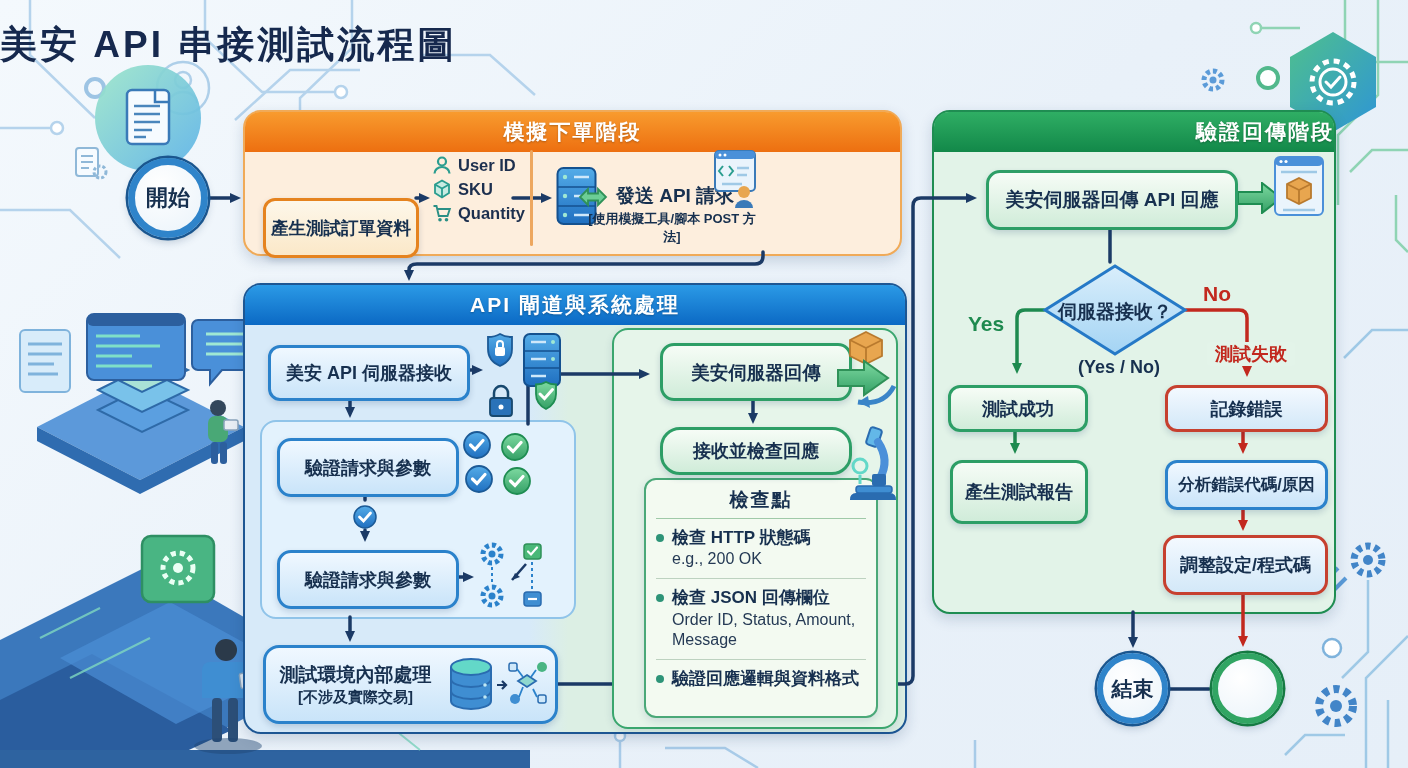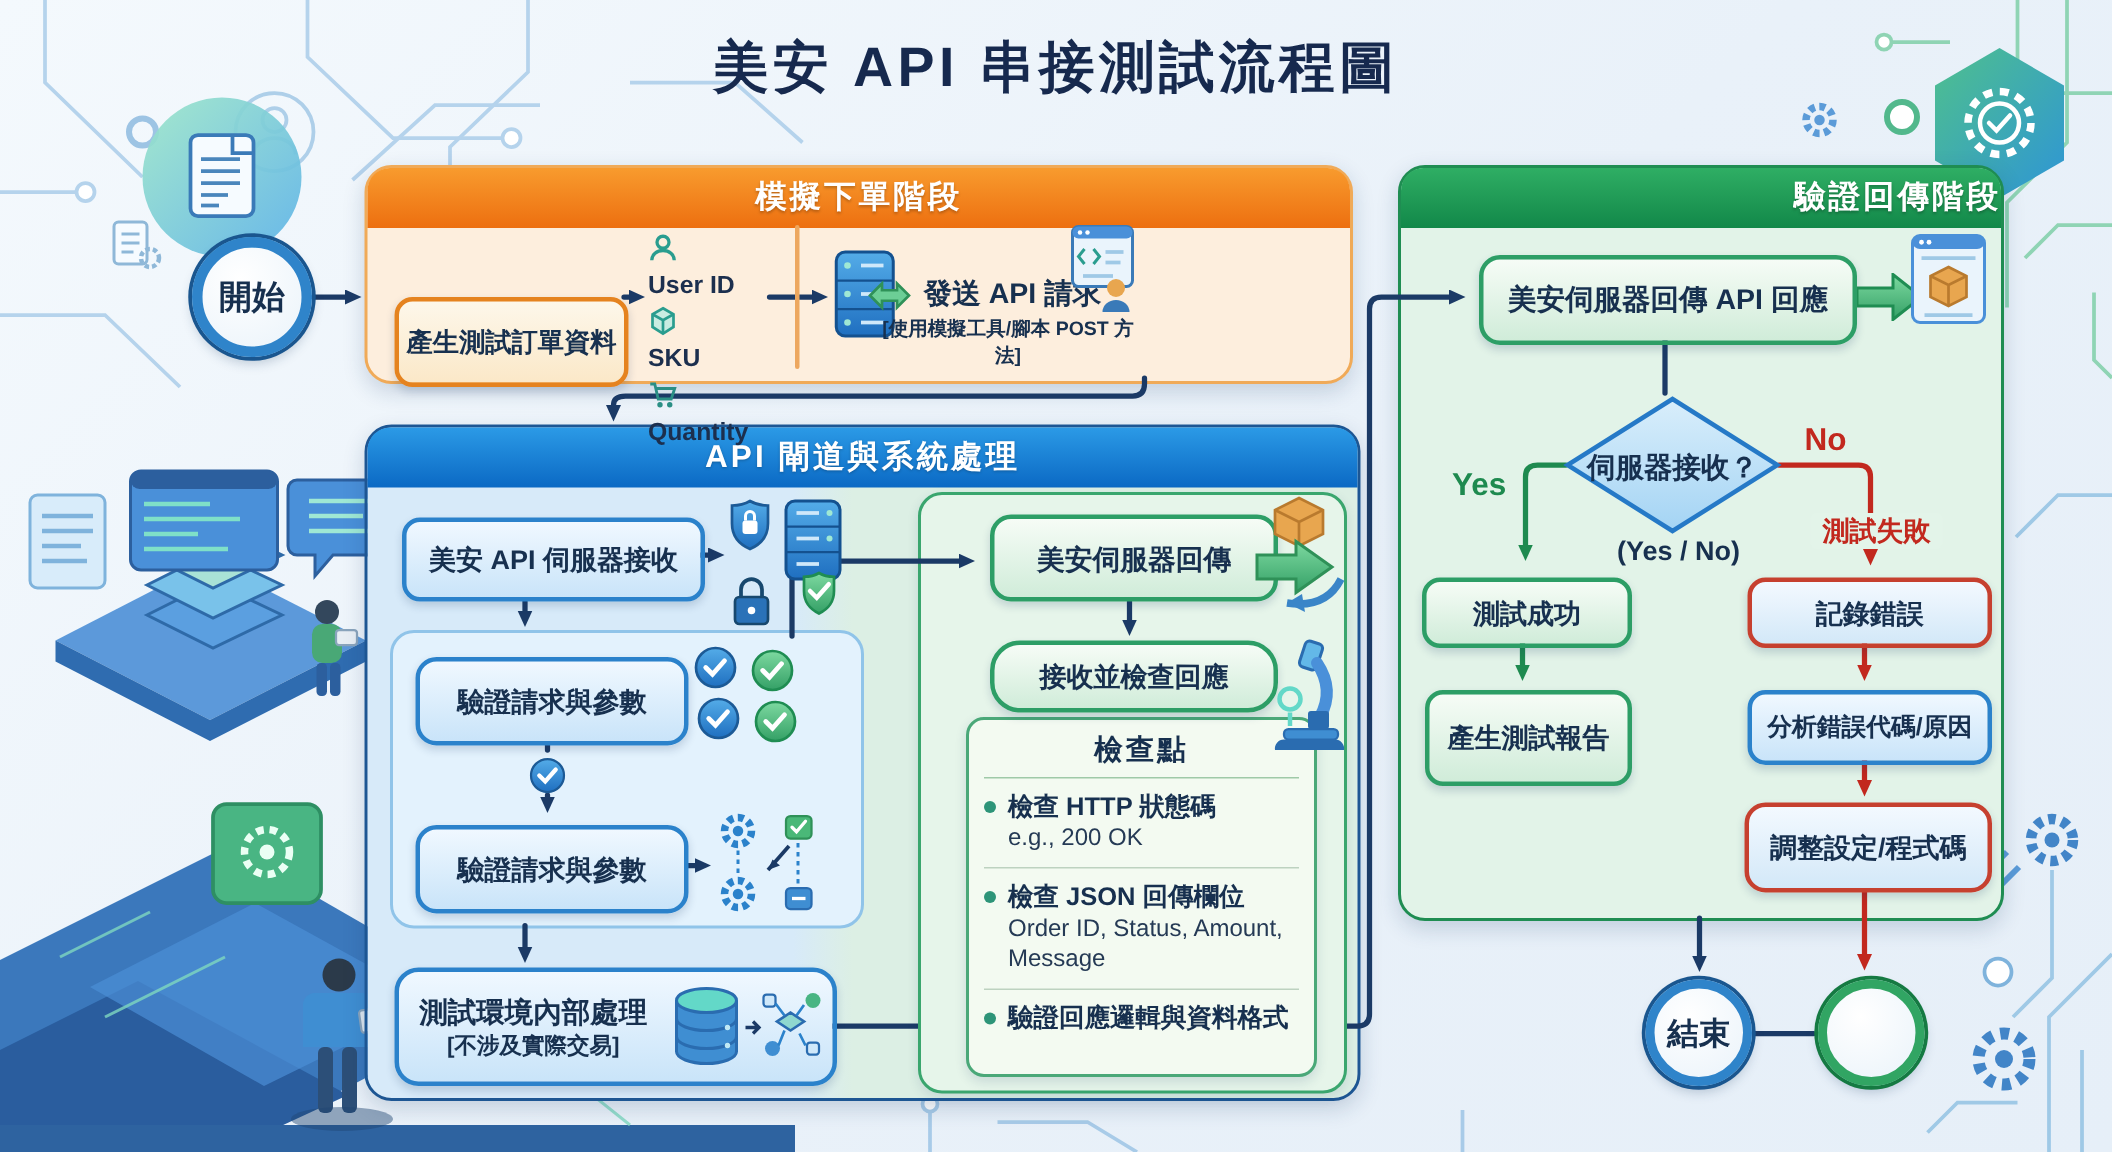--- a/index.html
+++ b/index.html
@@ -15,21 +15,21 @@
     text-shadow:0 1px 2px rgba(0,0,0,.25);}
   .node{position:absolute;display:flex;align-items:center;justify-content:center;text-align:center;
     font-weight:700;color:#17304f;border-radius:12px;box-shadow:0 3px 6px rgba(24,58,98,.18);
     white-space:nowrap;z-index:5;}
   .green-node{border:3px solid #2d9e66;background:linear-gradient(#f6fcf6,#d0ecd9);}
   .blue-node{border:3px solid #2b82cb;background:linear-gradient(#f0f8ff,#c9e4f9);}
   .red-node{border:3px solid #c6402f;background:linear-gradient(#f3f9ff,#d3e8f8);}
   .circle-node{border-radius:50%;background:radial-gradient(circle at 38% 32%,#ffffff,#eaf3fa);}
   .label{position:absolute;font-weight:700;z-index:5;}
   .fields{position:absolute;left:432px;top:155px;z-index:5;display:flex;flex-direction:column;gap:4px;}
-  .field-row{display:flex;align-items:flex-start;gap:6px;font-size:16.5px;font-weight:700;color:#1c2f4e;flex-direction:column;}
+  .field-row{display:flex;align-items:center;gap:6px;font-size:16.5px;font-weight:700;color:#1c2f4e;}
   .vdivider{position:absolute;left:530px;top:150px;width:3px;height:96px;background:#eda75f;z-index:5;border-radius:2px;}
   .checkpoint{position:absolute;left:644px;top:478px;width:234px;height:240px;background:#f3faf1;
     border:2px solid #4aa878;border-radius:12px;z-index:3;box-sizing:border-box;padding:4px 10px 0 10px;
     box-shadow:0 3px 8px rgba(24,58,98,.14);}
   .cp-header{text-align:center;font-weight:700;font-size:19px;color:#17304f;padding:3px 0 5px 0;
     border-bottom:1.5px solid #9fc9a8;letter-spacing:2px;}
   .cp-item{display:flex;gap:8px;padding:8px 0 9px 0;border-bottom:1.5px solid #bdd2c0;}
   .cp-item:last-child{border-bottom:none;}
   .cp-dot{flex:0 0 auto;width:8px;height:8px;border-radius:50%;background:#2d9478;margin-top:7px;}
   .cp-title{font-weight:700;font-size:17px;color:#17304f;line-height:1.25;}
@@ -228,21 +228,21 @@
     </g>
 
     <g stroke="#a8cbe8" stroke-width="2.5" fill="none">
       <path d="M620,740 V768"></path>
         <path d="M665,748 H725 L758,768"></path>
         <path d="M975,740 V768"></path>
     </g>
     <circle cx="620" cy="736" r="5" fill="#fff" stroke="#a8cbe8" stroke-width="2.5"></circle>
   </svg>
 
-  <div class="abs z5 label" style="left:0;top:20px;width:1408px;text-align:center;font-size:37px;color:#16294e;letter-spacing:3px;">美安 API 串接測試流程圖</div>
+  <div class="abs z5 label" style="left:0;top:20px;width:1408px;text-align:left;font-size:37px;color:#16294e;letter-spacing:3px;">美安 API 串接測試流程圖</div>
 
   <div class="panel z1" style="left:243px;top:110px;width:655px;height:142px;border:2px solid #f0aa58;background:#fdeedd;">
     <div class="panel-header" style="background:linear-gradient(#f89b2e,#ed6f10);">模擬下單階段</div>
   </div>
 
   <div class="panel z1" style="left:243px;top:283px;width:660px;height:447px;border:2px solid #1d5693;
               background:linear-gradient(90deg,#d7eaf9 0%,#d7eaf9 43%,#dcefe4 49%,#dcefe4 100%);">
     <div class="panel-header" style="background:linear-gradient(#2b9ae6,#0b69c4);">API 閘道與系統處理</div>
   </div>
 

